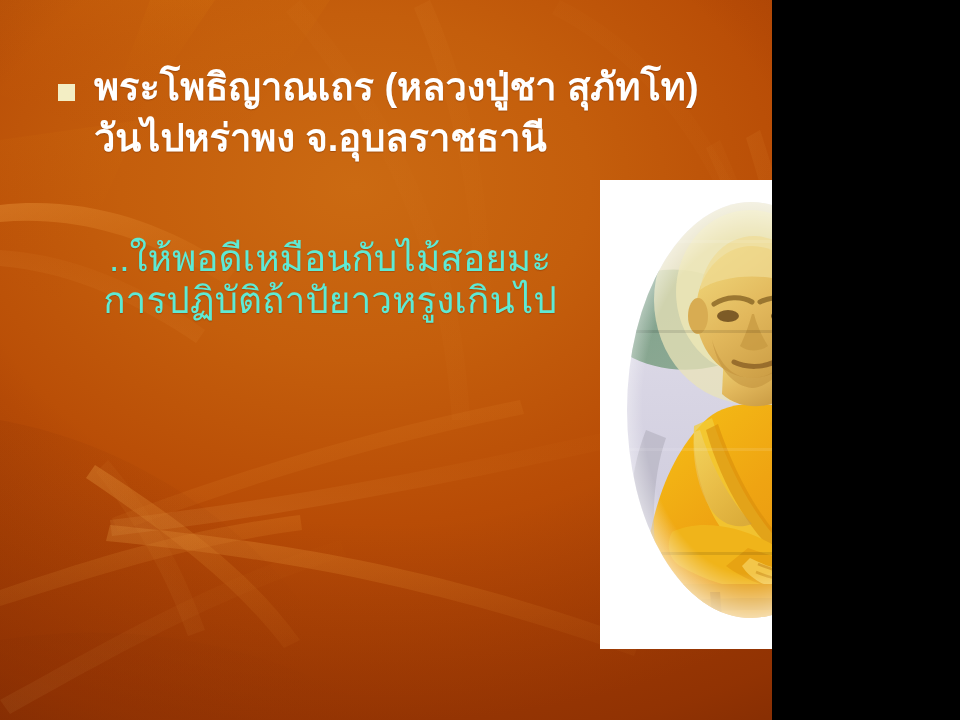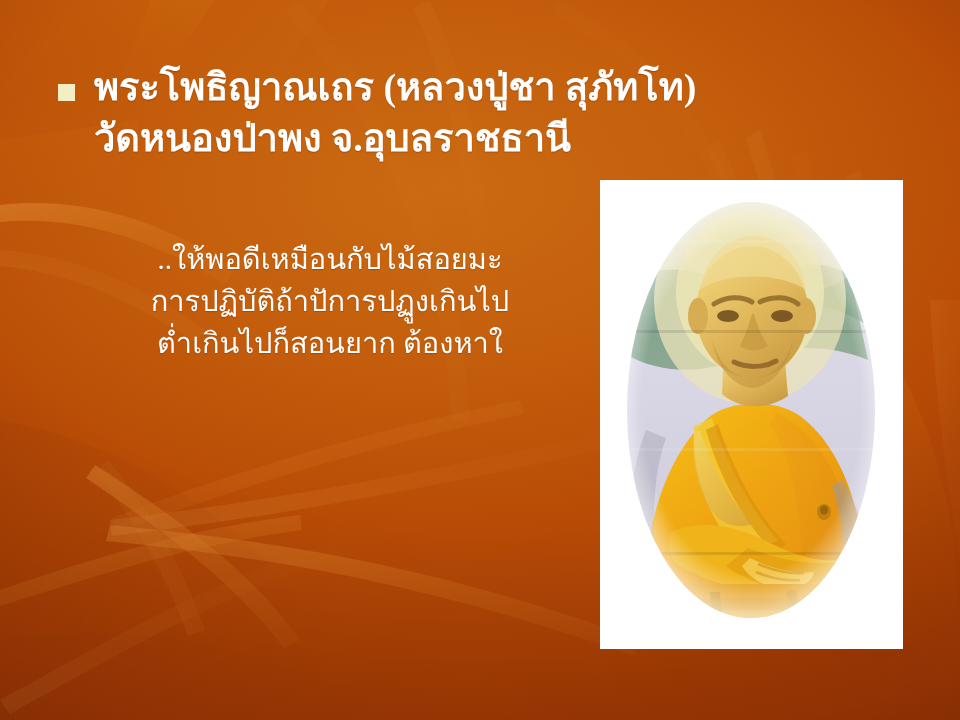--- a/index.html
+++ b/index.html
@@ -2,24 +2,24 @@
 <html><head>
 <meta charset="utf-8">
 <style>
   html, body {
     margin: 0;
     padding: 0;
     background: #000;
   }
   #slide {
     position: relative;
-    width: 960px;
+    width: 772px;
     height: 720px;
     overflow: hidden;
-    font-family: Liberation Serif, serif;
+    font-family: Liberation Sans, sans-serif;
     background: #b64a08;
   }
 
   
   .bg-base {
     position: absolute;
     inset: 0;
     background:
       radial-gradient(ellipse 95% 75% at 46% 26%, #cb6a12 0%, #c45e0c 32%, #b84c06 62%, #a93f04 100%);
   }
@@ -65,22 +65,22 @@
 
   
   .quote-block {
     position: absolute;
     left: 40px;
     top: 238px;
     width: 580px;
     text-align: center;
   }
   .quote-line {
-    color: #ffffff;
-    font-size: 29px;
+    color: #5eead4;
+    font-size: 37px;
     font-weight: normal;
     line-height: 42px;
     white-space: nowrap;
     text-shadow: 0 1px 1px rgba(90,30,0,0.30);
   }
 
   
   .photo-frame {
     position: absolute;
     left: 600px;
@@ -153,28 +153,27 @@
       <path d="M 560 0 C 640 40 700 110 740 200 L 726 208 C 688 122 630 54 552 14 Z" fill="url(#veinB)" opacity="0.18"></path>
     </svg>
   </div>
 
   <div class="bg-vignette"></div>
 
   <div class="title-block">
     <span class="bullet"></span>
     <div class="title-lines">
       <div class="title-line">พระโพธิญาณเถร   (หลวงปู่ชา สุภัทโท)</div>
-      <div class="title-line">วัดหนองป่าพง  จ.อุบลราชธานี</div>
+      <div class="title-line">วันไปหร่าพง  จ.อุบลราชธานี</div>
     </div>
   </div>
 
   <div class="quote-block">
     <div class="quote-line">..ให้พอดีเหมือนกับไม้สอยมะ</div>
-    <div class="quote-line">การปฏิบัติถ้าปัการปฏูงเกินไป</div>
-    <div class="quote-line">ต่ำเกินไปก็สอนยาก  ต้องหาใ</div>
+    <div class="quote-line">การปฏิบัติถ้าปัยาวหรูงเกินไป</div>
   </div>
 
   <div class="photo-frame">
     <svg viewBox="0 0 303 469" xmlns="http://www.w3.org/2000/svg">
       <defs>
         <radialGradient id="ovalFade" cx="50%" cy="48%" r="58%">
           <stop offset="0%" stop-color="#ffffff" stop-opacity="0"></stop>
           <stop offset="62%" stop-color="#ffffff" stop-opacity="0"></stop>
           <stop offset="80%" stop-color="#ffffff" stop-opacity="0.72"></stop>
           <stop offset="100%" stop-color="#ffffff" stop-opacity="1"></stop>

